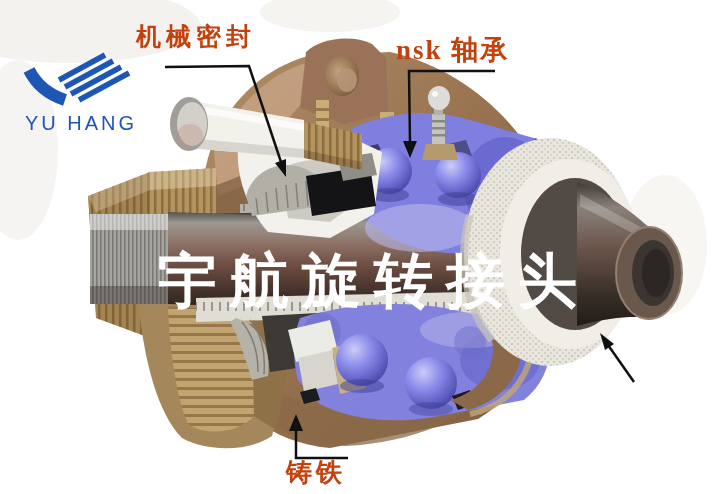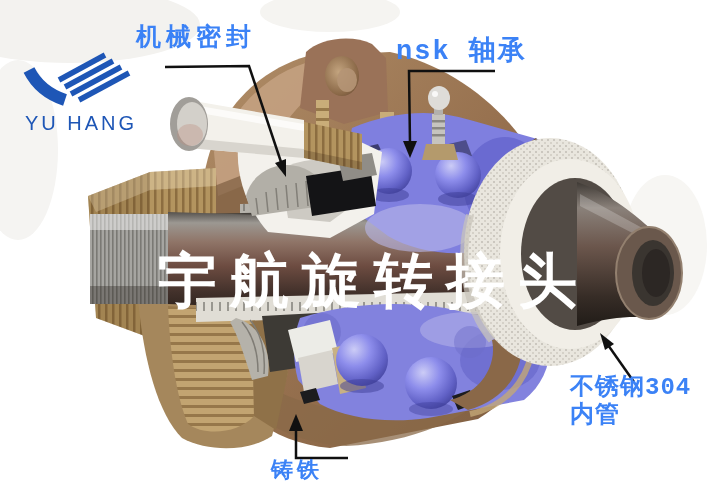--- a/index.html
+++ b/index.html
@@ -2,27 +2,27 @@
 <html><head>
 <meta charset="utf-8">
 <style>
   html,body{margin:0;padding:0;background:#fff;}
   .stage{
     position:relative;width:715px;height:494px;background:#ffffff;
     overflow:hidden;font-family:"DejaVu Sans","Liberation Sans",sans-serif;
   }
   .stage svg.illu{position:absolute;left:0;top:0;}
   .lbl{
-    position:absolute;font-weight:700;color:#3b82f6;white-space:nowrap;
-    font-family:Liberation Mono, monospace;
+    position:absolute;font-weight:700;color:#c2410c;white-space:nowrap;
+    font-family:Liberation Serif, serif;
   }
   #lbl-mech{left:136px;top:20px;font-size:25px;letter-spacing:5px;}
   #lbl-nsk{left:396px;top:32px;font-size:27px;letter-spacing:2px;}
   #lbl-ss{left:570px;top:374px;font-size:24px;line-height:1.18;letter-spacing:1px;}
-  #lbl-cast{left:271px;top:455px;font-size:22px;letter-spacing:4px;text-align:right;}
+  #lbl-cast{left:286px;top:455px;font-size:26px;letter-spacing:4px;text-align:right;}
   #watermark{
     left:158px;top:210px;font-size:59px;color:#ffffff;font-weight:700;
     letter-spacing:13px;font-family:"DejaVu Serif","Liberation Serif",serif;margin-top:32px;
   }
   .logo{position:absolute;left:16px;top:50px;width:130px;text-align:center;}
   .logo-text{
     margin-top:2px;font-size:20px;font-weight:400;color:#1e56b6;
     letter-spacing:3px;font-family:"Liberation Sans","DejaVu Sans",sans-serif;
   }
 </style>
@@ -263,19 +263,15 @@
       <path d="M48,44 L98,17"></path>
       <path d="M56,50 L106,23"></path>
     </g>
   </svg>
   <div class="logo-text">YU HANG</div>
 </div>
 
 <div class="lbl" id="lbl-mech">机械密封</div>
 <div class="lbl" id="lbl-nsk">nsk 轴承</div>
 <div class="lbl" id="watermark">宇航旋转接头</div>
-<div class="lbl" id="lbl-ss">
-  <div>不锈钢304</div>
-  <div>内管</div>
+<div class="lbl" id="lbl-cast">铸铁</div>
+
 </div>
-<div class="lbl" id="lbl-cast">铸铁</div>
-
-</div>
 
 </body></html>

